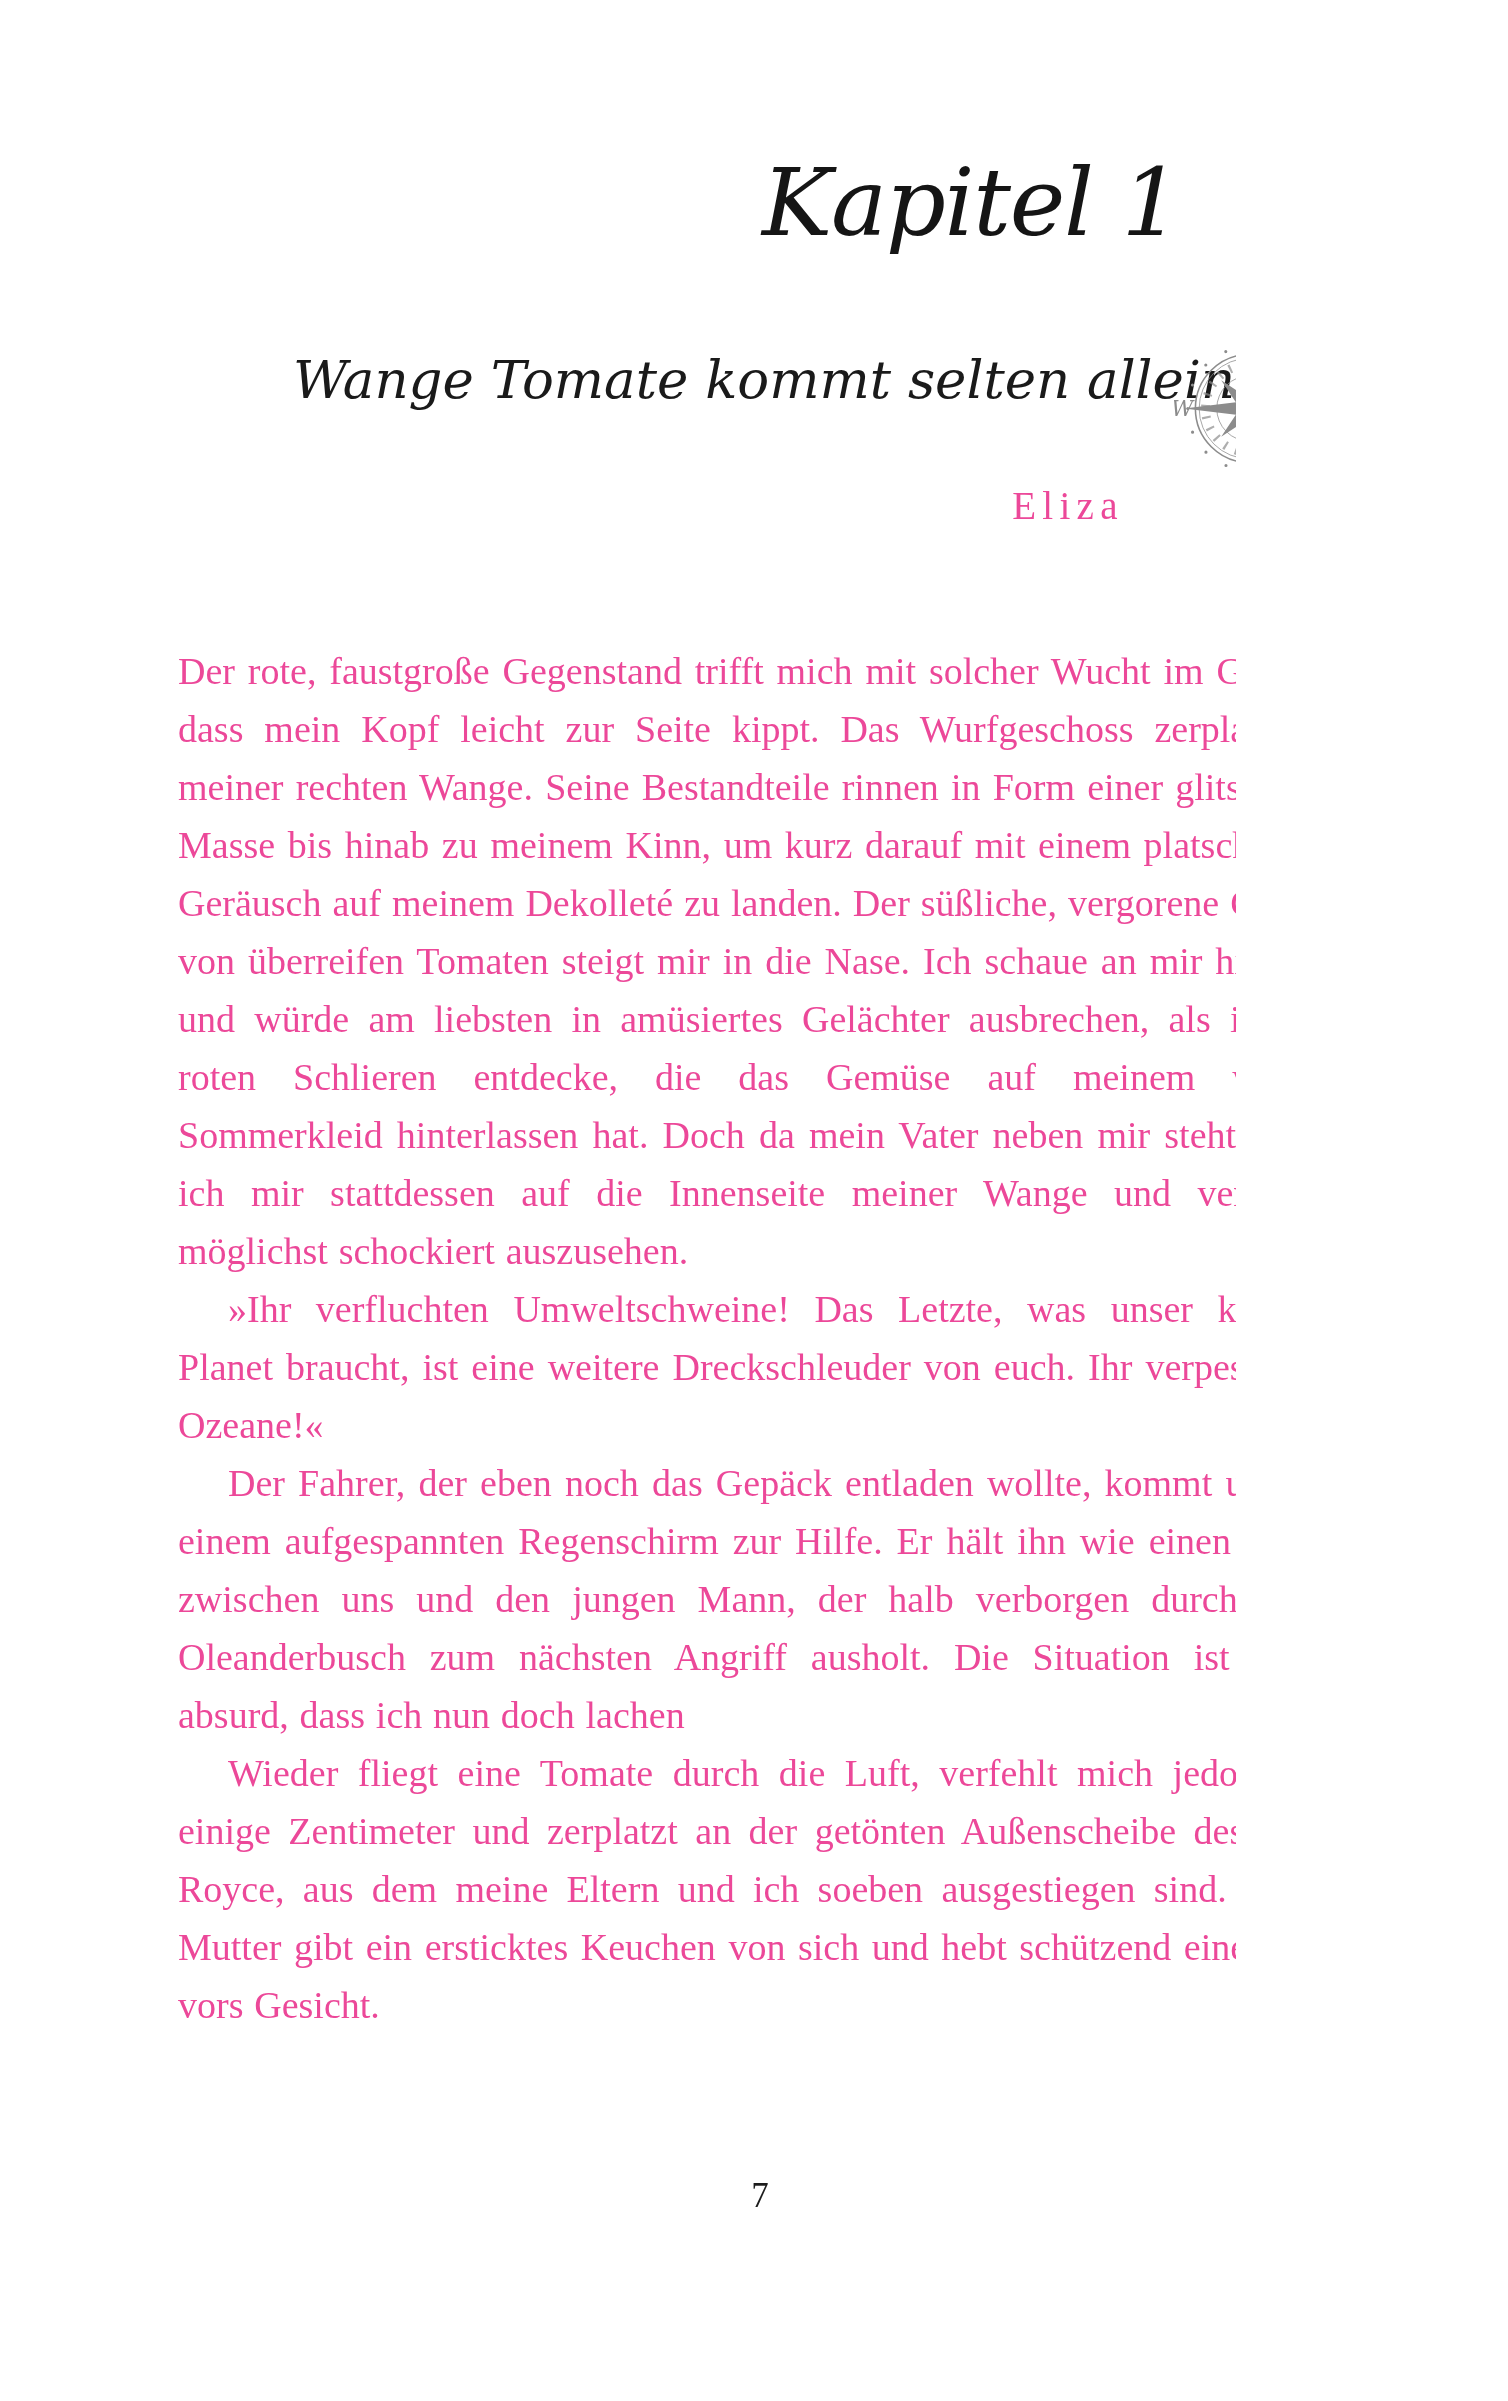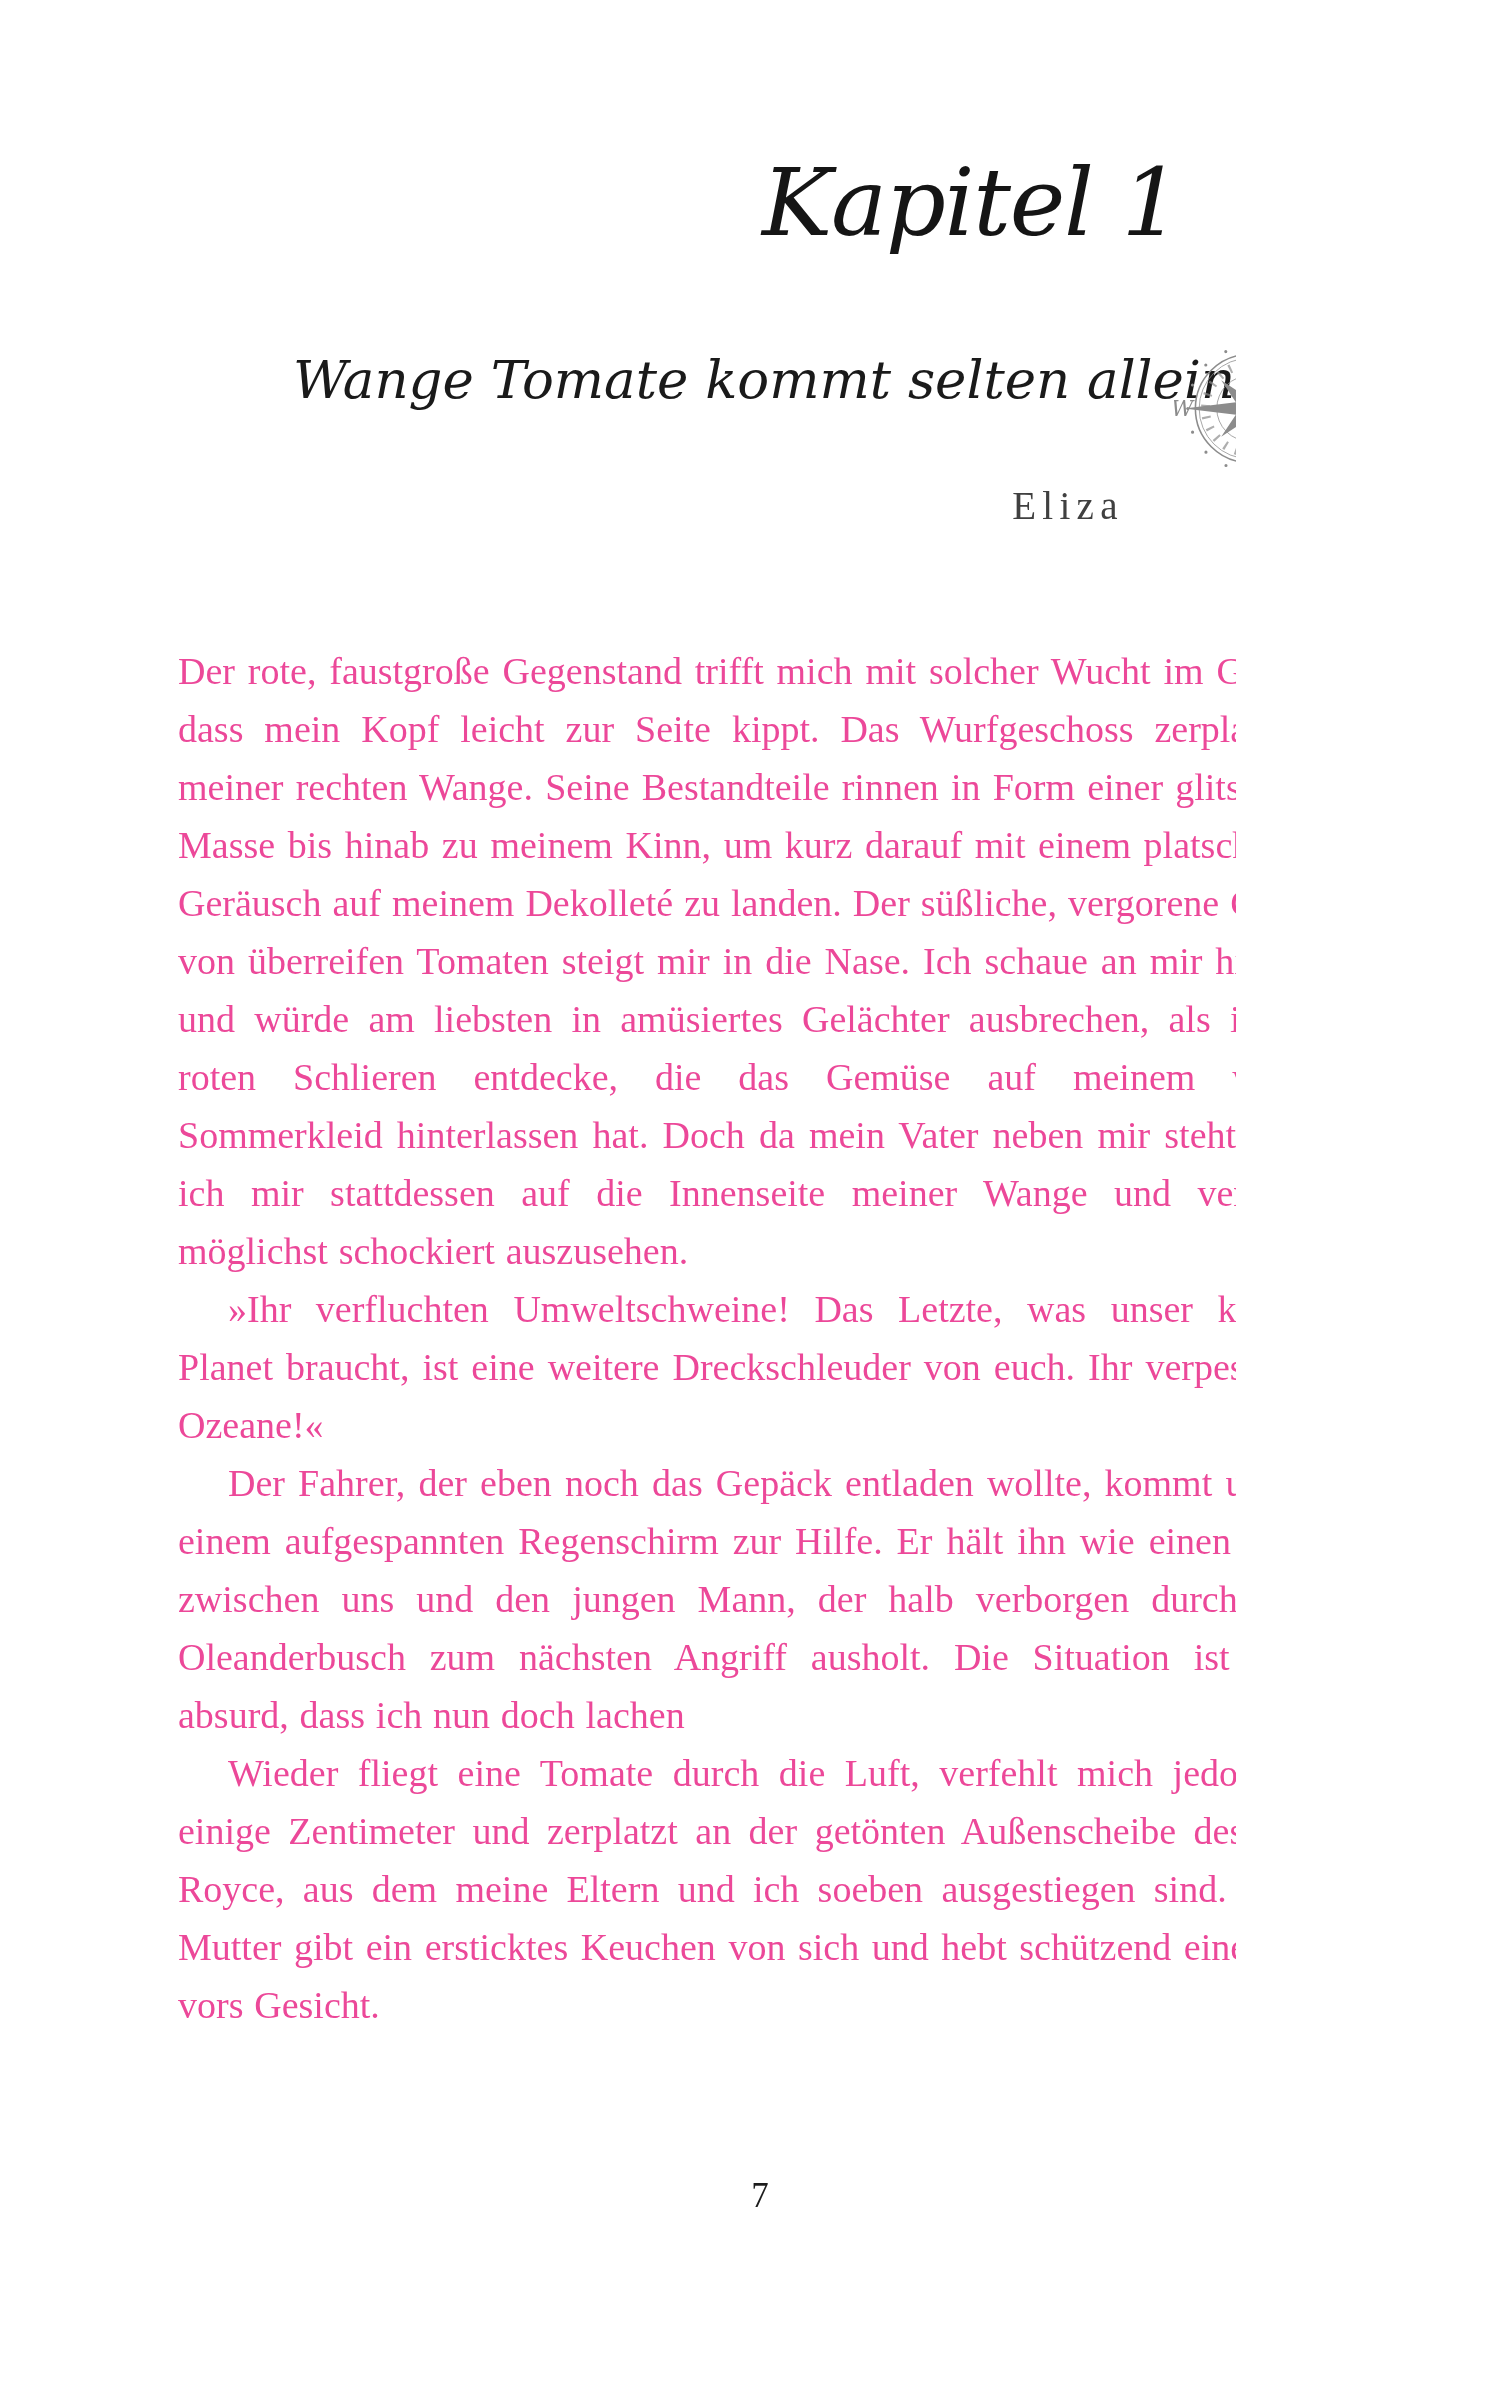--- a/index.html
+++ b/index.html
@@ -55,21 +55,21 @@
     width: 151px;
     height: 189px;
   }
   .pov-name {
     position: absolute;
     top: 483px;
     left: 1068px;
     transform: translateX(-50%);
     font-size: 39px;
     letter-spacing: 6.3px;
-    color: #404040;
+    color: #ec4899;
     white-space: nowrap;
   }
   .body-text {
     position: absolute;
     top: 642px;
     left: 178px;
     width: 1164px;
     font-size: 38px;
     line-height: 58px;
     text-align: justify;

